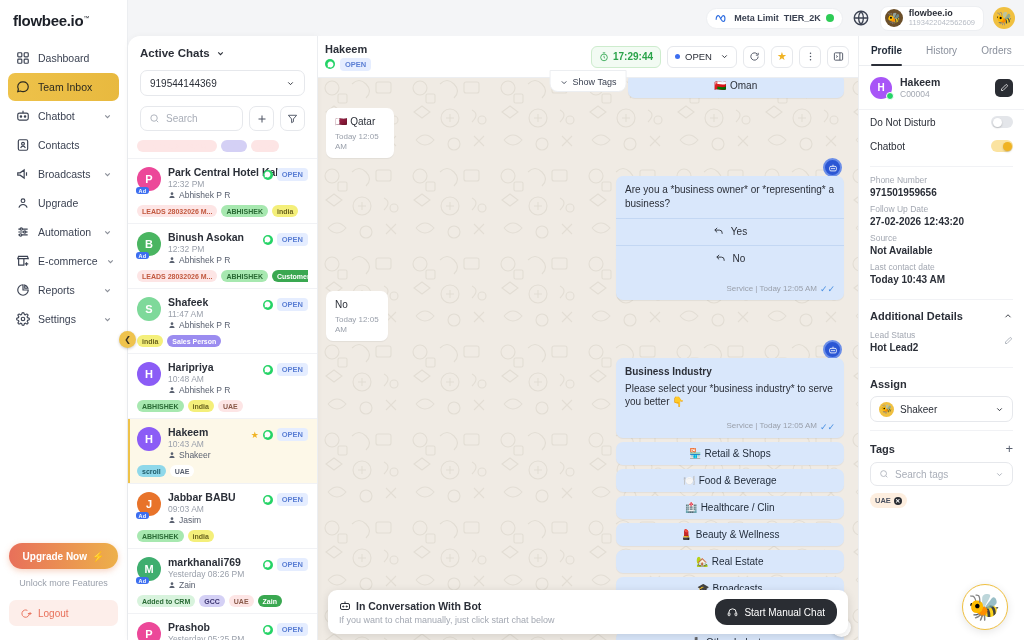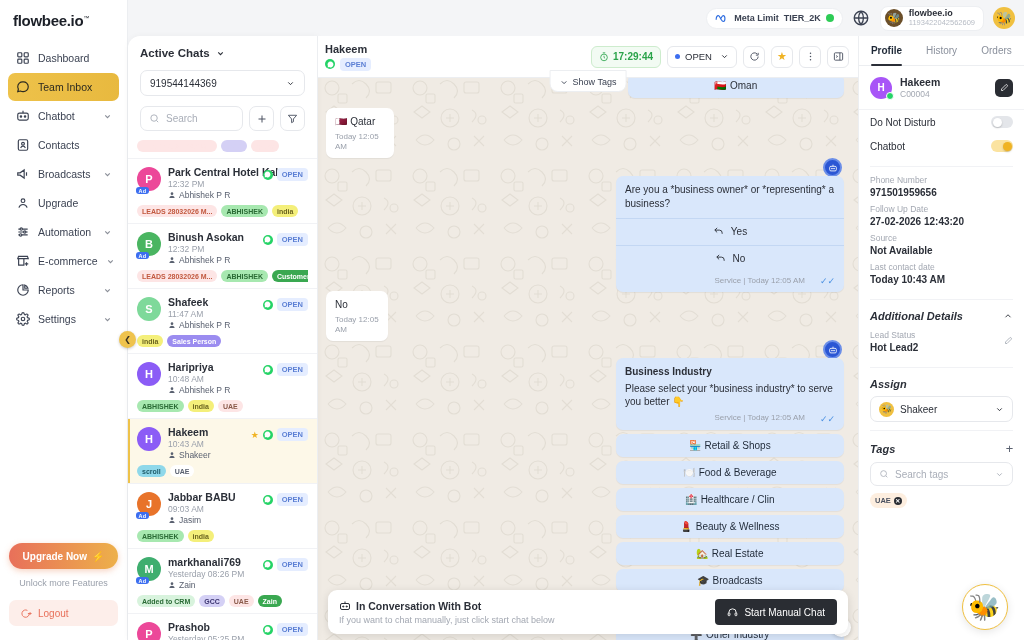--- a/index.html
+++ b/index.html
@@ -138,21 +138,21 @@
   }
   .doodle{position:absolute;inset:0;opacity:.35;}
   .msgs-inner{position:absolute;inset:0;padding:6px 22px 0 12px;}
   .bubble{
     border-radius:7px; font-size:10px; line-height:1.35; padding:7px 9px 5px;
     box-shadow:0 1px 1px rgba(0,0,0,.06); position:absolute;
   }
   .b-in{ background:#fff; }
   .b-out{ background:#d9e7fb; }
   .b-time{font-size:8px;color:#9aa0ab;margin-top:3px;}
-  .b-meta{font-size:8px;color:#9aa0ab;text-align:right;margin-top:4px;display:flex;justify-content:flex-end;gap:15px;align-items:center;}
+  .b-meta{font-size:8px;color:#9aa0ab;text-align:right;margin-top:12px;display:flex;justify-content:flex-end;gap:3px;align-items:center;}
   .ticks{color:#4a90e2;font-size:9px;}
   .btn-opt{
     background:#d9e7fb; border-radius:7px; text-align:center; font-size:10px;
     padding:6px 0; margin-top:4px; cursor:pointer; color:#1f2937;
     box-shadow:0 1px 1px rgba(0,0,0,.05);
   }
   .reply-opt{
     border-top:1px solid #c3d7f3; text-align:center; font-size:10px; padding:6px 0;
     display:flex;align-items:center;justify-content:center;gap:7px;cursor:pointer;
   }
@@ -167,21 +167,21 @@
     justify-content:center;font-size:9px;color:#5a6170;cursor:pointer;z-index:9;
   }
   .bot-bar{
     position:absolute;left:10px;right:10px;bottom:6px;background:#fff;border-radius:9px;
     box-shadow:0 2px 10px rgba(0,0,0,.12);padding:9px 11px;display:flex;align-items:center;z-index:10;
   }
   .bb-l{flex:1;}
   .bb-t{font-size:10.5px;font-weight:700;display:flex;align-items:center;gap:5px;}
   .bb-s{font-size:9px;color:#a3a8b2;margin-top:3px;}
   .manual-btn{
-    background:#2a2d33;color:#fff;border-radius:4px;height:26px;display:flex;align-items:center;
+    background:#2a2d33;color:#fff;border-radius:12px;height:26px;display:flex;align-items:center;
     gap:6px;padding:0 12px;font-size:10px;cursor:pointer;font-weight:500;
   }
 
   
   .profile{
     width:166px;flex:0 0 166px;background:#fff;height:604px;margin-top:36px;
     border-left:1px solid #eceef1;display:flex;flex-direction:column;overflow:hidden;
   }
   .pf-tabs{display:flex;height:30px;border-bottom:1px solid #eceef1;}
   .pf-tab{flex:1;display:flex;align-items:center;justify-content:center;font-size:10px;color:#8a909c;cursor:pointer;position:relative;}
@@ -196,21 +196,21 @@
   .pf-toggle{display:flex;align-items:center;padding:6px 11px;}
   .pf-toggle .t{flex:1;font-size:10px;font-weight:500;}
   .tog{width:22px;height:12px;border-radius:6px;background:#e4e6ea;position:relative;cursor:pointer;}
   .tog i{position:absolute;width:9px;height:9px;border-radius:50%;background:#fff;top:1.5px;left:1.5px;box-shadow:0 1px 2px rgba(0,0,0,.2);}
   .tog.on{background:#fbe3a0;}
   .tog.on i{left:11.5px;background:#f0b323;}
   .pf-sec{padding:6px 11px;}
   .pf-k{font-size:8.5px;color:#a3a8b2;margin-top:6px;}
   .pf-v{font-size:10px;font-weight:600;color:#2b2f38;margin-top:2px;}
   .hr{height:1px;background:#f1f2f5;margin:8px 11px;}
-  .pf-h{display:flex;align-items:center;padding:0 11px;margin-top:2px;font-style:italic;}
+  .pf-h{display:flex;align-items:center;padding:0 11px;margin-top:2px;}
   .pf-h .t{flex:1;font-size:11px;font-weight:700;}
   .assign-sel{
     margin:6px 11px 0;height:26px;border:1px solid #e6e8ec;border-radius:7px;display:flex;
     align-items:center;gap:6px;padding:0 8px;font-size:10px;cursor:pointer;
   }
   .mini-av{width:15px;height:15px;border-radius:50%;background:#f0c040;flex:0 0 15px;display:flex;align-items:center;justify-content:center;font-size:9px;}
   .tag-search{
     margin:6px 11px 0;height:24px;border:1px solid #e6e8ec;border-radius:7px;display:flex;
     align-items:center;gap:6px;padding:0 8px;font-size:10px;color:#a9aeb8;cursor:text;
   }

